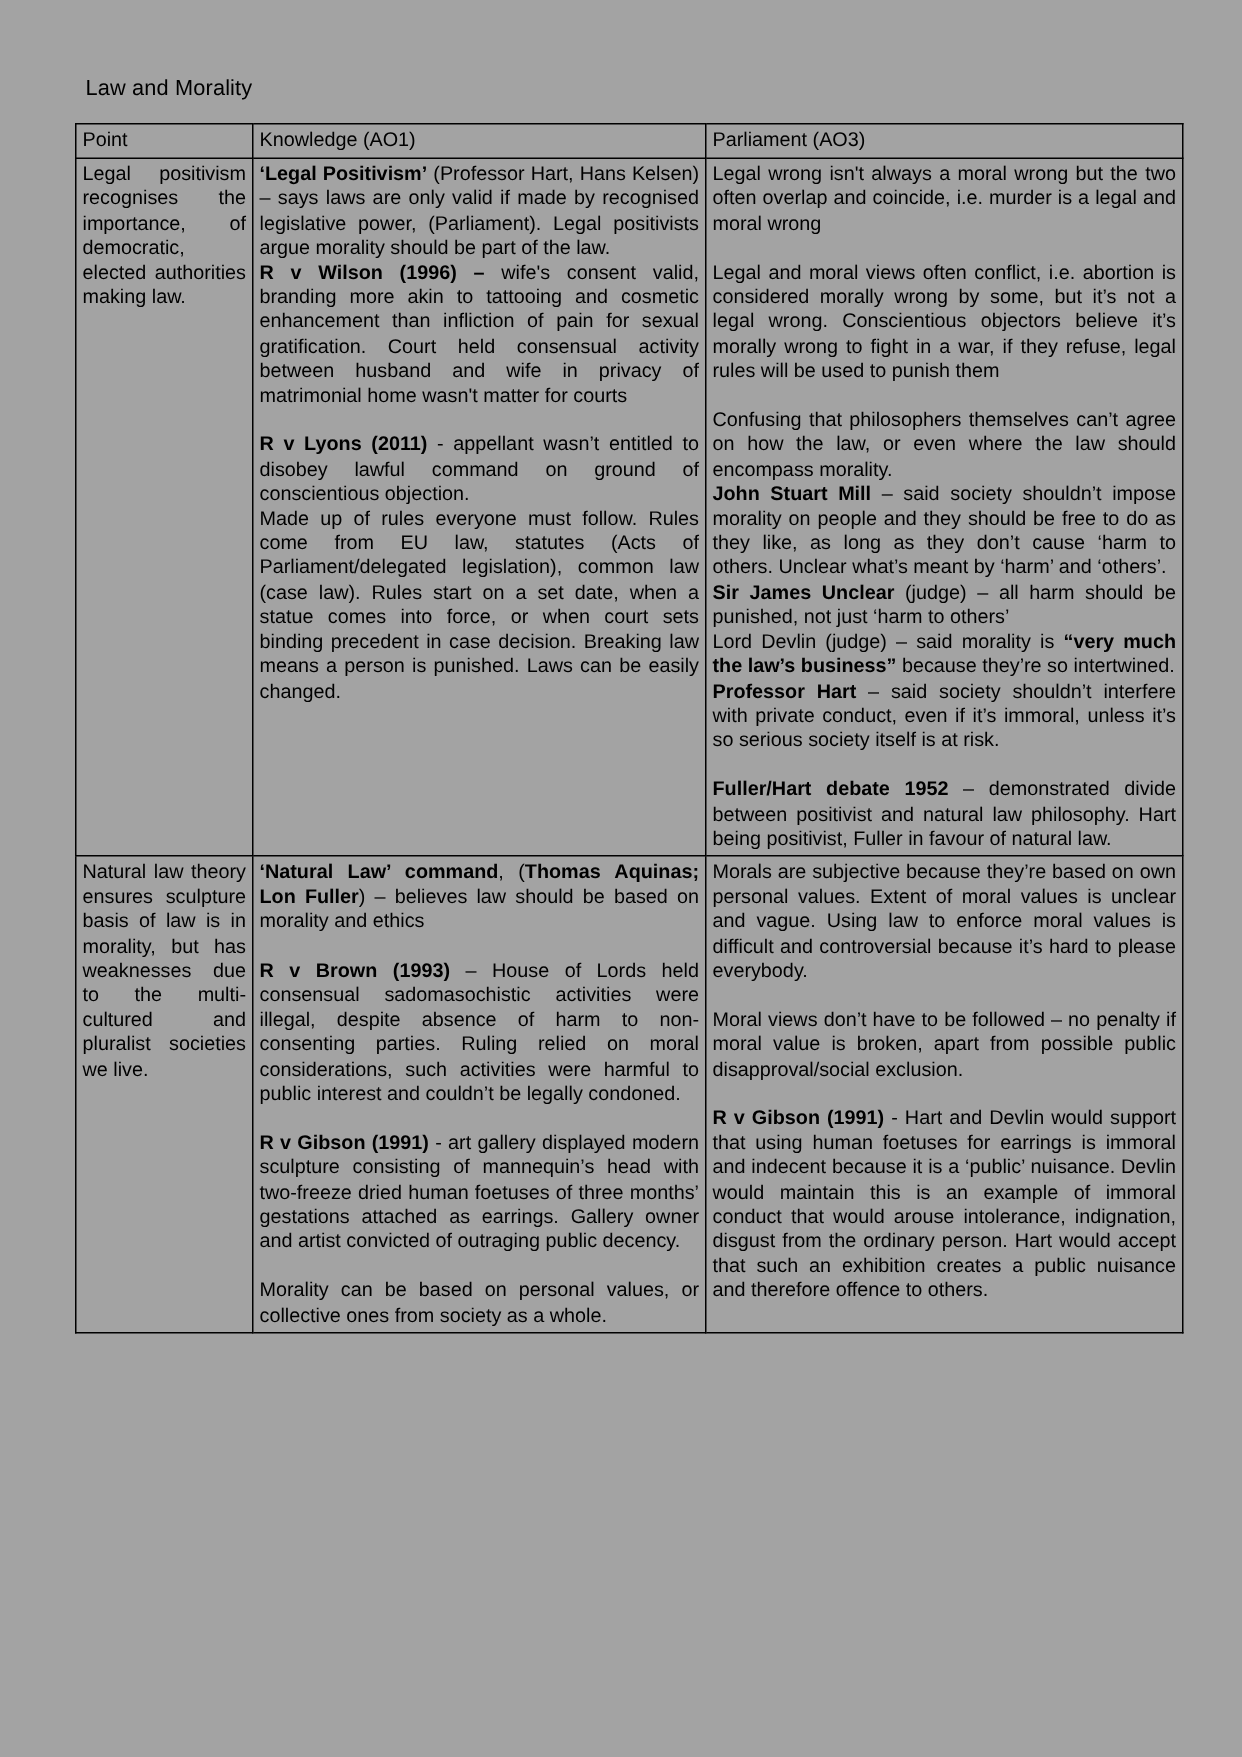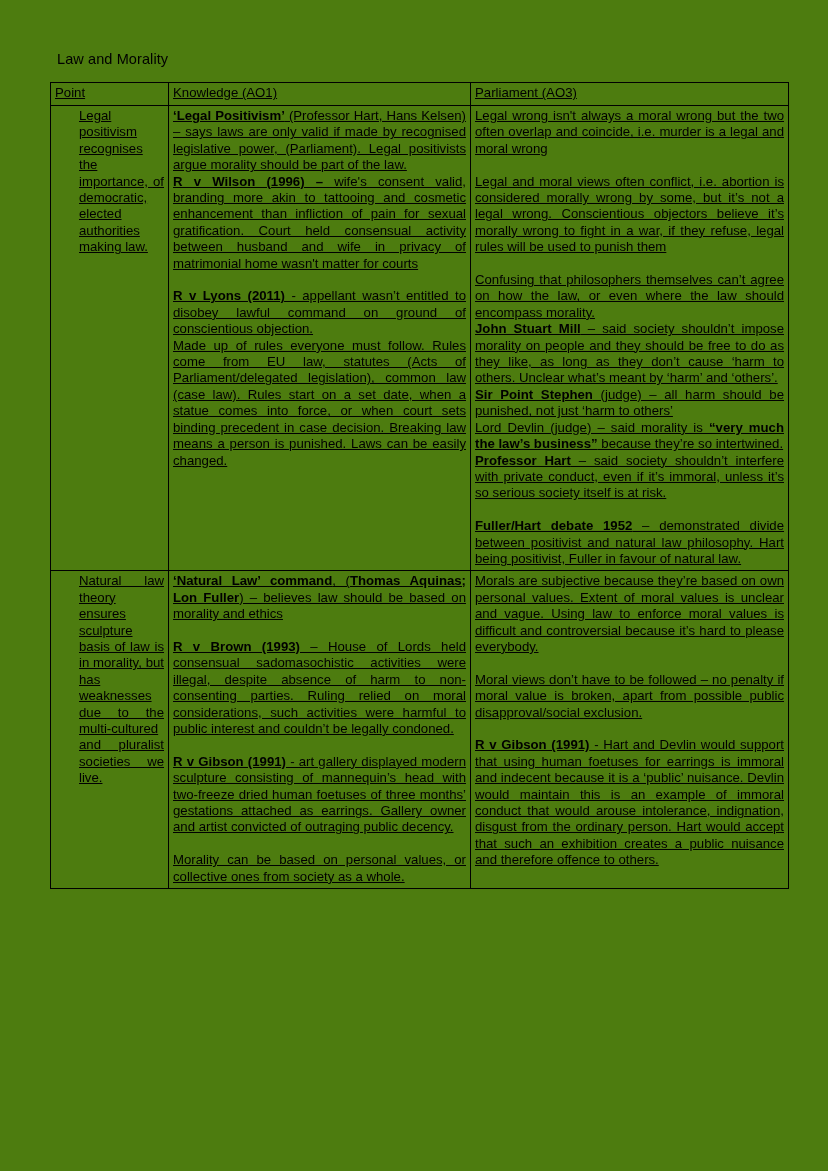--- a/index.html
+++ b/index.html
@@ -13,40 +13,39 @@
     height: 1171px;
     font-family: "Liberation Sans", sans-serif;
     color: #000000;
     -webkit-font-smoothing: antialiased;
   }
   .page {
     position: relative;
     width: 828px;
     height: 1171px;
     box-sizing: border-box;
-    background: #4d7c0f;
+    background: #a3a3a3;
     overflow: hidden;
   }
   .doc-title {
     position: absolute;
     left: 57px;
     top: 50px;
     font-size: 14.5px;
     line-height: 18px;
     letter-spacing: 0.1px;
   }
   table.notes-table {
     position: absolute;
     left: 50px;
     top: 82px;
     width: 738px;
     border-collapse: collapse;
     table-layout: fixed;
     font-size: 13.2px;
-    text-decoration: underline;
   }
   table.notes-table td,
   table.notes-table th {
     border: 1px solid #000;
     vertical-align: top;
     padding: 2px 4px 3px 4px;
     text-align: justify;
     text-justify: inter-word;
     line-height: 16.4px;
     font-weight: normal;
@@ -70,21 +69,20 @@
   }
   .cell-body p.spacer-after {
     margin-bottom: 16.4px;
   }
   
   .cell-body p { text-align-last: left; }
 
   .point-cell p {
     text-align: justify;
     text-align-last: left;
-    margin-left: 24px;
   }
   b, strong { font-weight: bold; }
   .nojust { text-align: left !important; }
 </style>
 </head>
 <body>
 
 <div class="page">
 
   <div class="doc-title">Law and Morality</div>
@@ -122,21 +120,21 @@
               <p><b>R v Lyons (2011)</b> - appellant wasn’t entitled to disobey lawful command on ground of conscientious objection.</p>
               <p>Made up of rules everyone must follow. Rules come from EU law, statutes (Acts of Parliament/delegated legislation), common law (case law). Rules start on a set date, when a statue comes into force, or when court sets binding precedent in case decision. Breaking law means a person is punished. Laws can be easily changed.</p>
             </div>
         </td>
         <td>
           <div class="cell-body">
               <p class="spacer-after">Legal wrong isn't always a moral wrong but the two often overlap and coincide, i.e. murder is a legal and moral wrong</p>
               <p class="spacer-after">Legal and moral views often conflict, i.e. abortion is considered morally wrong by some, but it’s not a legal wrong. Conscientious objectors believe it’s morally wrong to fight in a war, if they refuse, legal rules will be used to punish them</p>
               <p>Confusing that philosophers themselves can’t agree on how the law, or even where the law should encompass morality.</p>
               <p><b>John Stuart Mill</b> – said society shouldn’t impose morality on people and they should be free to do as they like, as long as they don’t cause ‘harm to others. Unclear what’s meant by ‘harm’ and ‘others’.</p>
-              <p><b>Sir Point Stephen</b> (judge) – all harm should be punished, not just ‘harm to others’</p>
+              <p><b>Sir James Unclear</b> (judge) – all harm should be punished, not just ‘harm to others’</p>
               <p>Lord Devlin (judge) – said morality is <b>“very much the law’s business”</b> because they’re so intertwined.</p>
               <p class="spacer-after"><b>Professor Hart</b> – said society shouldn’t interfere with private conduct, even if it’s immoral, unless it’s so serious society itself is at risk.</p>
               <p><b>Fuller/Hart debate 1952</b> – demonstrated divide between positivist and natural law philosophy. Hart being positivist, Fuller in favour of natural law.</p>
             </div>
         </td>
       </tr>
       <tr>
         <td class="point-cell">
           <div class="cell-body">
               <p>Natural law theory ensures sculpture basis of law is in morality, but has weaknesses due to the multi-cultured and pluralist societies we live.</p>

